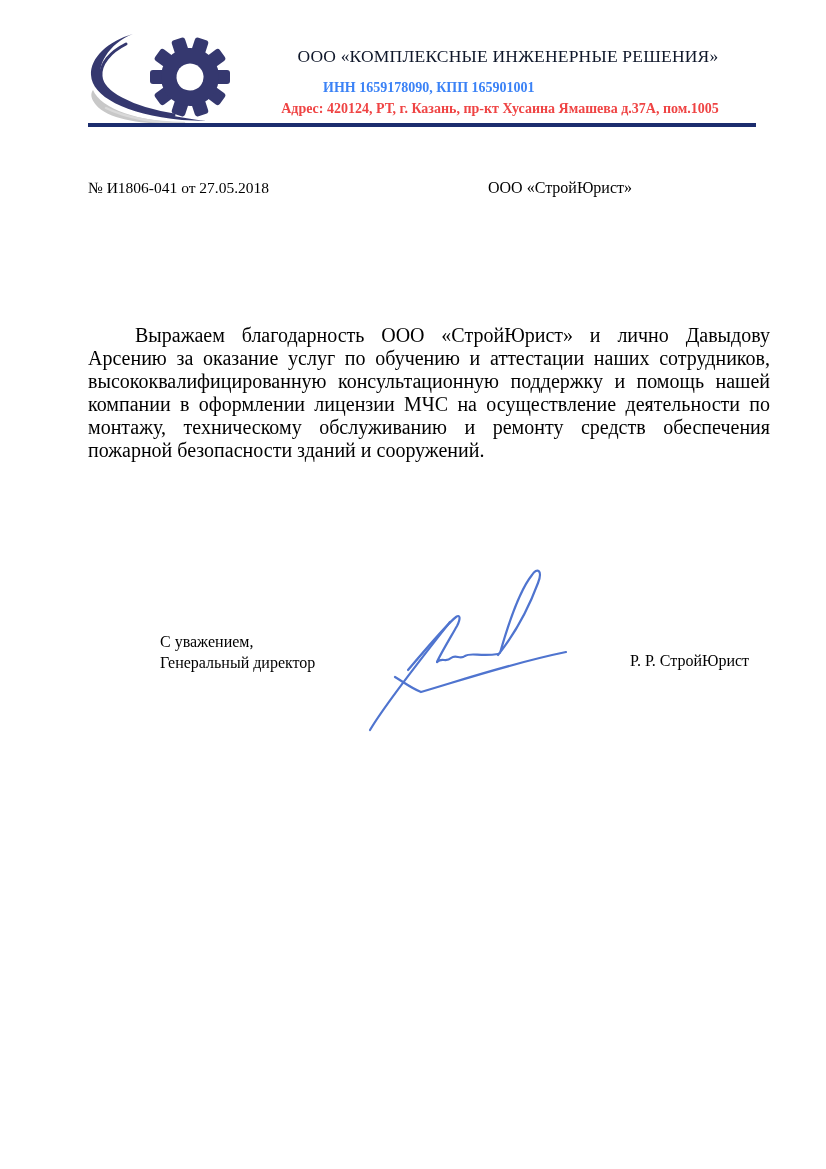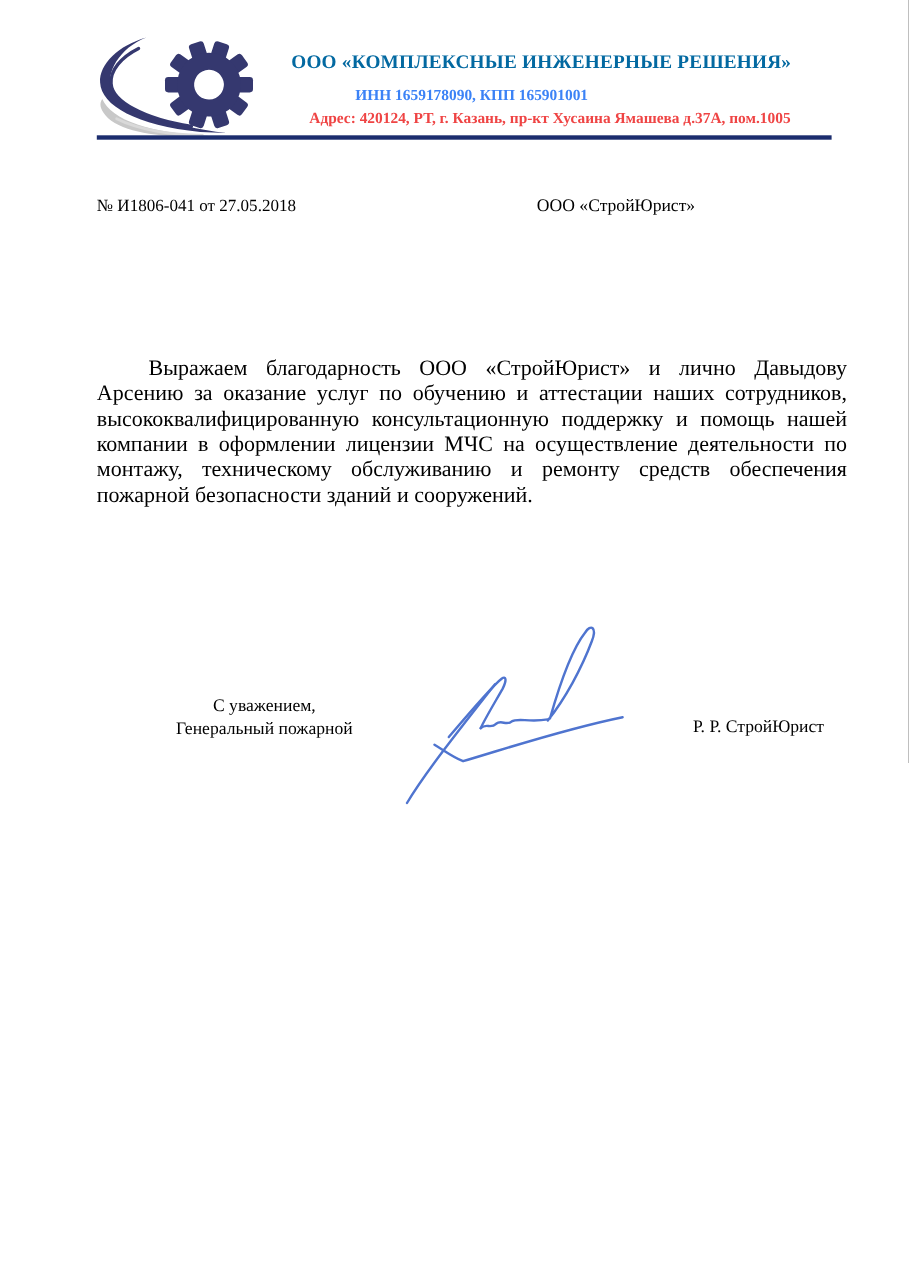--- a/index.html
+++ b/index.html
@@ -10,26 +10,26 @@
     background:#ffffff;
     font-family:"Liberation Serif","DejaVu Serif",serif;
     color:#000;
     overflow:hidden;
   }
   .abs{position:absolute;}
 
   
   .logo{left:86px;top:30px;width:150px;height:96px;}
   .company-name{
-    left:232px;top:46px;width:520px;
+    left:248px;top:46px;width:520px;
     text-align:center;
-    font-weight:bold;
+    font-weight:normal;
     font-size:17.5px;
     letter-spacing:.2px;
-    color:#0369a1;
+    color:#0f172a;
   }
   .inn-kpp{
     left:323px;top:80px;
     font-weight:bold;font-size:14px;color:#3b82f6;
   }
   .address{
     left:240px;top:101px;width:520px;text-align:center;
     font-weight:bold;font-size:14px;color:#ef4444;
   }
   .header-divider{
@@ -44,21 +44,21 @@
   
   .body-text{
     left:88px;top:324px;width:682px;
     font-size:20px;line-height:23px;
   }
   .body-text p{margin:0;text-indent:47px;}
   .body-text p.justified{text-align:justify;}
 
   
   .closing{left:160px;top:631px;font-size:16px;line-height:21px;}
-  .closing div{white-space:nowrap;text-align:center;}
+  .closing div{white-space:nowrap;}
   .signer-name{left:630px;top:652px;font-size:16px;white-space:nowrap;}
   .signature-svg{left:350px;top:553px;width:230px;height:182px;}
 </style>
 </head>
 <body>
 
 <div class="page">
 
   <div class="abs logo">
     <svg width="150" height="96" viewBox="0 0 150 96" xmlns="http://www.w3.org/2000/svg">
@@ -103,21 +103,21 @@
 
   <div class="abs ref-number">№ И1806-041 от 27.05.2018</div>
   <div class="abs recipient">ООО «СтройЮрист»</div>
 
   <div class="abs body-text">
     <p class="justified">Выражаем благодарность ООО «СтройЮрист» и лично Давыдову Арсению за оказание услуг по обучению и аттестации наших сотрудников, высококвалифицированную консультационную поддержку и помощь нашей компании в оформлении лицензии МЧС на осуществление деятельности по монтажу, техническому обслуживанию и ремонту средств обеспечения пожарной безопасности зданий и сооружений.</p>
   </div>
 
   <div class="abs closing">
     <div>С уважением,</div>
-    <div>Генеральный пожарной</div>
+    <div>Генеральный директор</div>
   </div>
 
   <div class="abs signature-svg">
     <svg width="230" height="182" viewBox="0 0 230 182" xmlns="http://www.w3.org/2000/svg">
       <g fill="none" stroke="#4f74cf" stroke-width="2.2" stroke-linecap="round">
 
         <path d="M 150 100 C 158 72, 170 37, 182 22 C 187 14, 193 17, 188 30 C 179 54, 164 82, 148 102"></path>
 
         <path d="M 58 117 C 75 97, 98 70, 106 64 C 110 61, 111 65, 107 73 C 99 87, 90 102, 87 109"></path>
 

